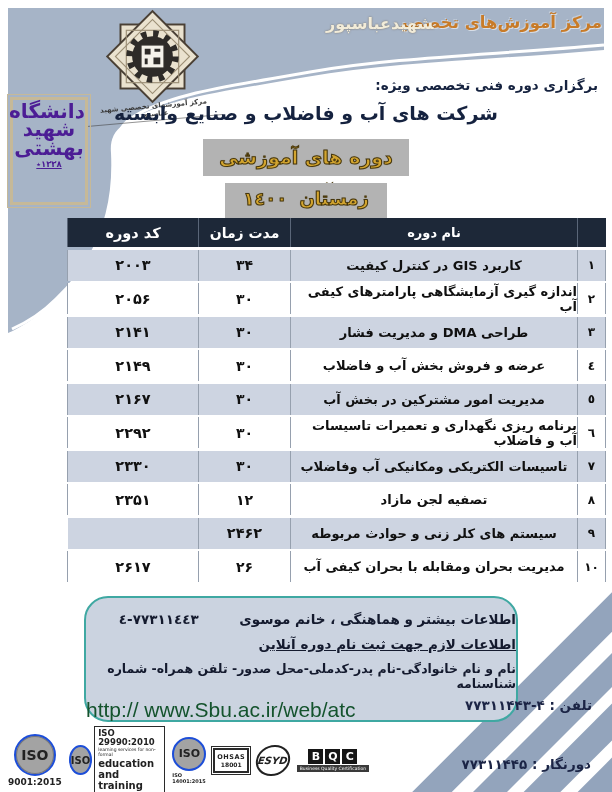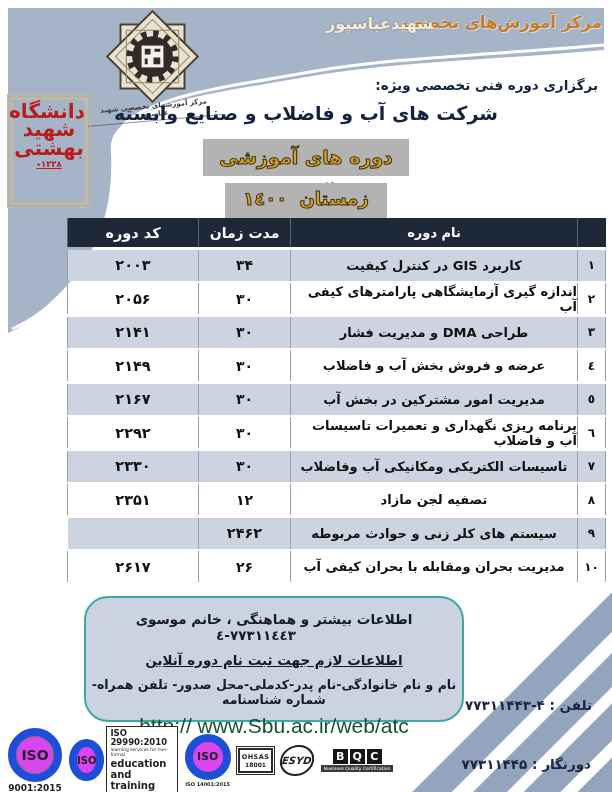--- a/index.html
+++ b/index.html
@@ -17,21 +17,21 @@
   
   .emblem{position:absolute;left:104px;top:8px;width:97px;height:97px;}
   .signature{position:absolute;left:86px;top:102px;width:136px;text-align:center;
              font-size:7px;font-weight:bold;color:#3a3a3a;transform:rotate(-5deg);
              direction:rtl;letter-spacing:.5px;border-bottom:1px solid rgba(60,60,60,.55);
              padding-bottom:2px;}
 
   
   .sbu-logo{position:absolute;left:10px;top:97px;width:72px;height:100px;
             border:3px solid #c6b998;outline:1px solid #c6b998;outline-offset:2px;
-            color:#b91c1c;text-align:center;padding-top:2px;}
+            color:#4c1d95;text-align:center;padding-top:2px;}
   .sbu-w{font-size:20px;font-weight:bold;line-height:.92;letter-spacing:-1px;direction:rtl;}
   .sbu-year{font-size:8.5px;font-weight:bold;margin-top:2px;direction:rtl;text-decoration:underline;}
 
   
   .intro1{position:absolute;top:77px;right:14px;direction:rtl;font-size:13.5px;font-weight:bold;color:#15223f;}
   .intro2{position:absolute;top:102px;left:0;right:0;margin:auto;width:420px;text-align:center;
           direction:rtl;font-size:19px;font-weight:bold;color:#15223f;}
   .banner{position:absolute;left:0;right:0;margin:auto;background:#b3b3b3;text-align:center;
           direction:rtl;font-weight:bold;color:#d3a52f;
           -webkit-text-stroke:1px #46360c;text-shadow:0 0 1px #46360c;}
@@ -46,35 +46,35 @@
            font-weight:bold;color:#101010;direction:rtl;}
   .thead{background:#1d2838 !important;height:29px;border-right-color:#1d2838;}
   .thead .c{color:#ffffff;font-size:12px;border-left:1px solid #5a6678;font-weight:bold;}
   .ctable .trow:not(.thead):nth-child(even){background:#cdd4e1;}
   .c.name{font-size:13px;}
   .c.dur{font-size:14px;}
   .c.code{font-size:14.5px;}
   .c.num{font-size:12px;}
 
   
-  .contact{position:absolute;left:84px;top:596px;width:380px;height:126px;background:#cbd3e0;
-           border:2.5px solid #3fa8a2;border-radius:24px;text-align:center;color:#141a2e;
+  .contact{position:absolute;left:84px;top:596px;width:434px;height:126px;background:#cbd3e0;
+           border:2.5px solid #3fa8a2;border-radius:24px;color:#141a2e;
            box-sizing:border-box;padding-top:13px;}
   .cl1{direction:rtl;font-size:13.5px;font-weight:bold;}
   .cl1 .phone{margin-right:36px;}
   .cl2{direction:rtl;font-size:13.5px;font-weight:bold;text-decoration:underline;margin-top:9px;}
   .cl3{direction:rtl;font-size:12.5px;font-weight:bold;margin-top:9px;}
   .curl{font-size:21px;margin-top:7px;color:#14532d;font-family:"Liberation Sans",sans-serif;}
   .ltr{direction:ltr;unicode-bidi:isolate;display:inline-block;}
 
   
   .certs{position:absolute;left:8px;top:733px;width:300px;height:54px;display:flex;
          align-items:center;gap:7px;color:#222;}
-  .iso-circle{border:8px solid #1d4ed8;border-radius:50%;display:flex;align-items:center;
-              justify-content:center;font-weight:bold;background:#d946ef;}
+  .iso-circle{border:2px solid #1d4ed8;border-radius:50%;display:flex;align-items:center;
+              justify-content:center;font-weight:bold;background:#a3a3a3;}
   .iso-big{width:38px;height:38px;font-size:14px;box-shadow:0 0 0 1px #777 inset;}
   .iso-mid{width:30px;height:30px;font-size:11px;}
   .iso-sm{width:26px;height:26px;font-size:10px;}
   .cert{display:flex;flex-direction:column;align-items:center;}
   .cert-row{display:flex;align-items:center;gap:2px;}
   .sub9001{font-size:9px;font-weight:bold;margin-top:1px;}
   .box29990{border:1.5px solid #2a2a2a;padding:2px 3px;text-align:left;background:#fff;}
   .t29990a{font-size:8.5px;font-weight:bold;line-height:1.05;}
   .t29990b{font-size:4.5px;line-height:1.2;}
   .t29990c{font-size:10px;font-weight:bold;line-height:1.1;}

